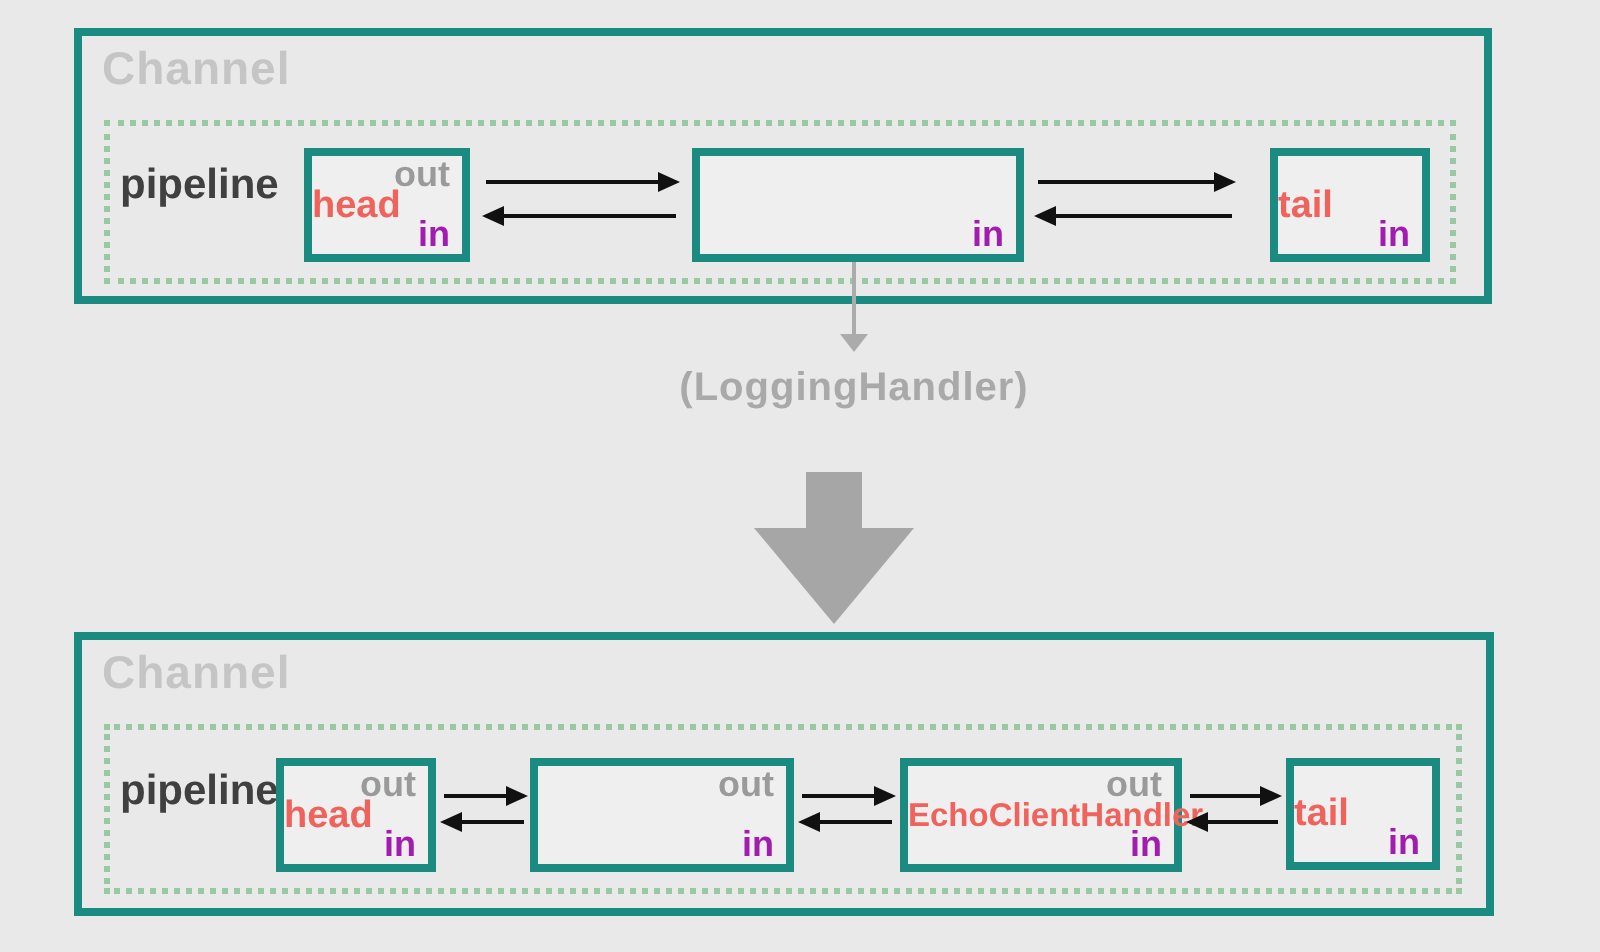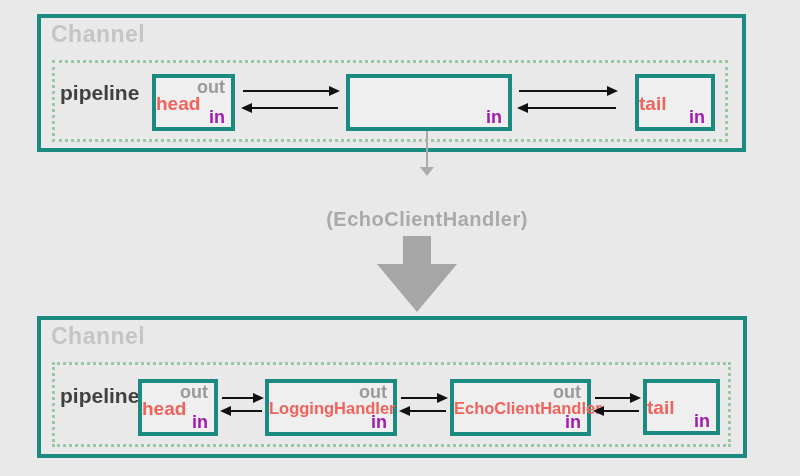--- a/index.html
+++ b/index.html
@@ -59,41 +59,40 @@
   </div>
 
   <div class="arrow-r" style="left:243px;top:90px;width:95px;"></div>
   <div class="arrow-l" style="left:243px;top:107px;width:95px;"></div>
   <div class="arrow-r" style="left:519px;top:90px;width:97px;"></div>
   <div class="arrow-l" style="left:519px;top:107px;width:97px;"></div>
 
   <div class="vline"></div>
   <div class="vhead"></div>
 
-  <div class="note" style="top:208px;">(EchoClientHandler)</div>
+  <div class="note" style="top:183px;">(LoggingHandler)</div>
 
   <div class="big-arrow-shaft"></div>
   <div class="big-arrow-head"></div>
 
   <div class="channel-box" style="left:37px;top:316px;width:702px;height:134px;">
     <div class="channel-title">Channel</div>
   </div>
 
   <div class="pipeline-box" style="left:52px;top:362px;width:673px;height:79px;"></div>
   <div class="pipeline-label" style="left:60px;top:384px;">pipeline</div>
 
   <div class="handler-box" style="left:138px;top:379px;width:72px;height:49px;">
     <span class="hb-out">out</span>
     <span class="hb-name">head</span>
     <span class="hb-in">in</span>
   </div>
 
   <div class="handler-box" style="left:265px;top:379px;width:124px;height:49px;">
     <span class="hb-out">out</span>
-    <span class="hb-name small">LoggingHandler</span>
     <span class="hb-in">in</span>
   </div>
 
   <div class="handler-box" style="left:450px;top:379px;width:133px;height:49px;">
     <span class="hb-out">out</span>
     <span class="hb-name small">EchoClientHandler</span>
     <span class="hb-in">in</span>
   </div>
 
   <div class="handler-box" style="left:643px;top:379px;width:69px;height:48px;">

